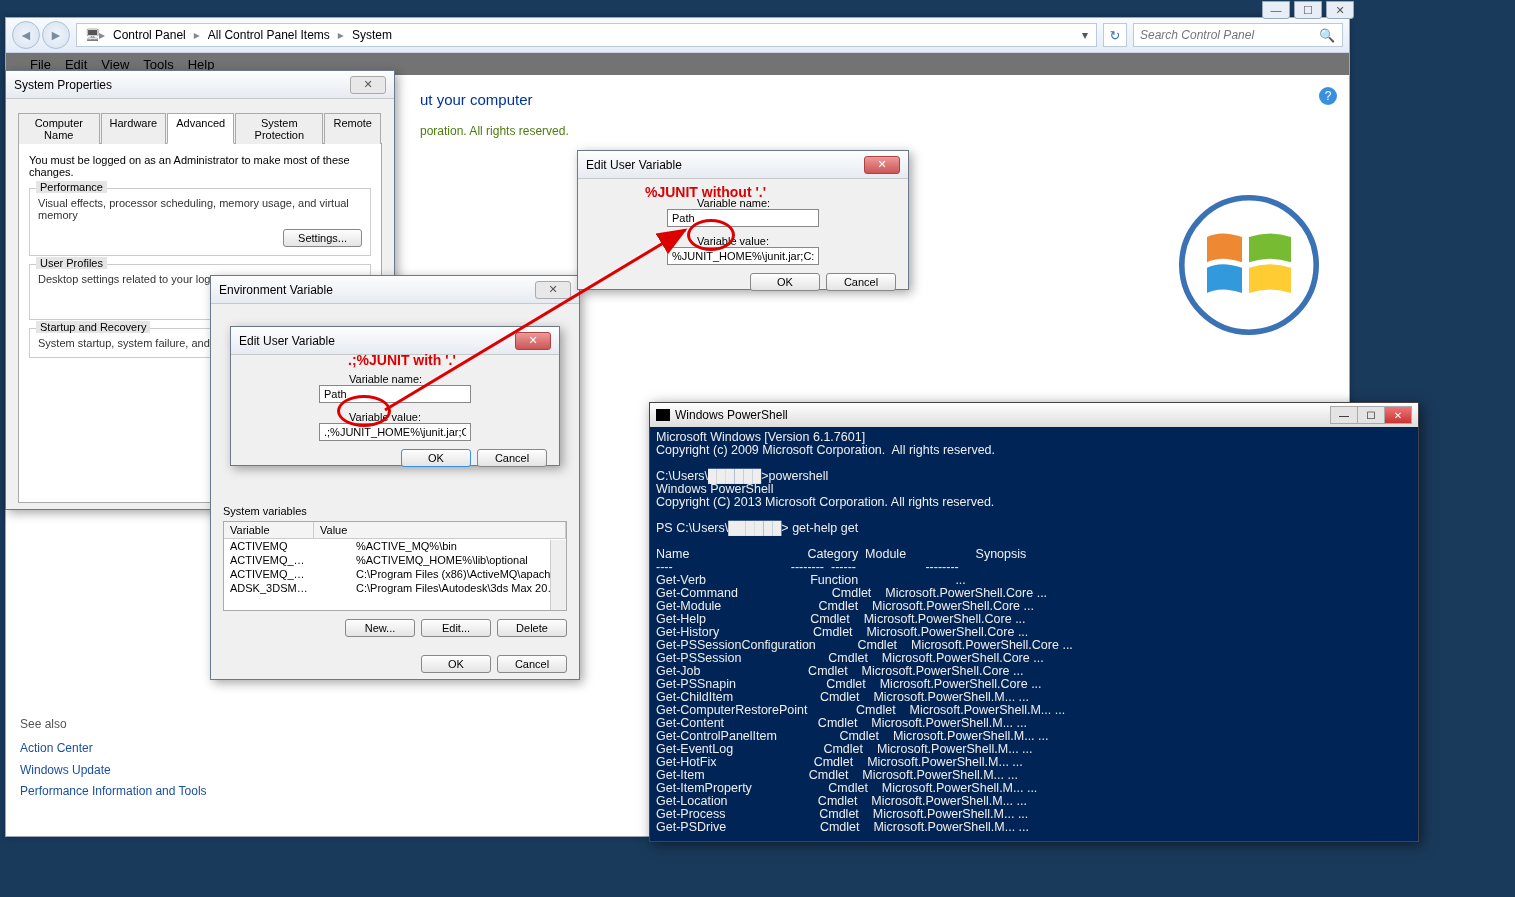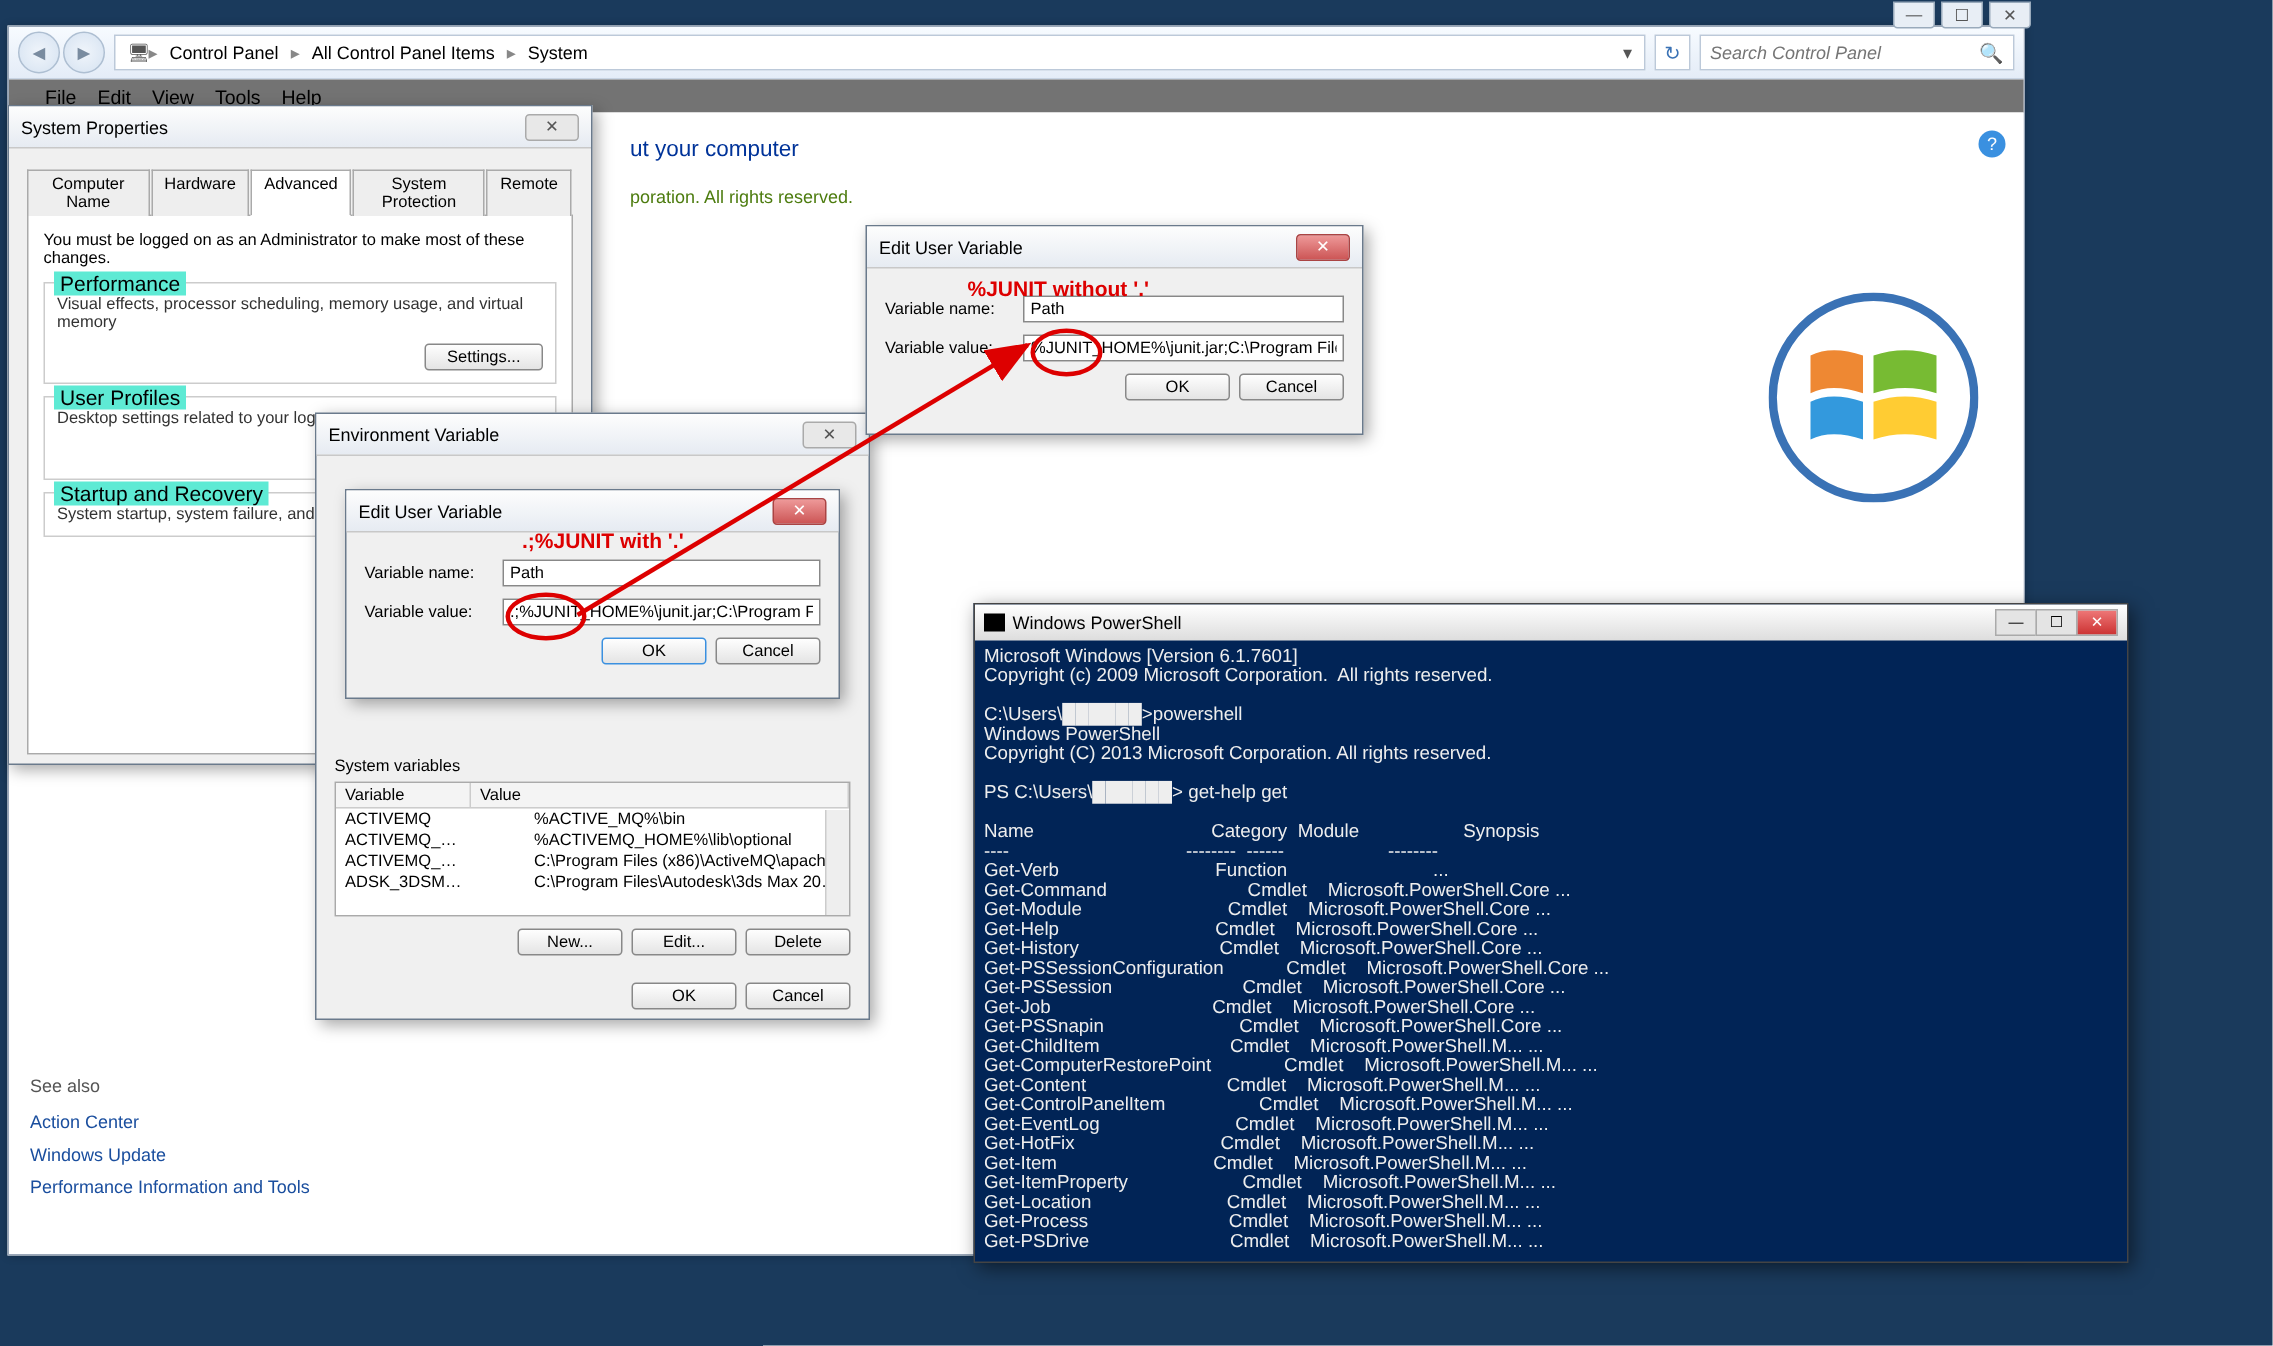--- a/index.html
+++ b/index.html
@@ -42,21 +42,21 @@
 .dlg-body { padding: 10px 12px; font-size: 12px; }
 
 
 .sysprops { left: 5px; top: 70px; width: 390px; height: 440px; }
 .tabs { display: flex; margin-top: 4px; font-size: 11px; }
 .tab { padding: 3px 8px; border: 1px solid #aaa; border-bottom: none; background: #eee; margin-right: 1px; cursor: default; text-align: center; }
 .tab.active { background: #fff; border-bottom: 1px solid #fff; position: relative; z-index: 2; }
 .tab-panel { border: 1px solid #aaa; background: #fff; padding: 10px; height: 360px; margin-top: -1px; }
 .note-txt { font-size: 11px; margin-bottom: 10px; }
 .group { border: 1px solid #ccc; padding: 8px; margin: 8px 0; position: relative; }
-.group .g-title { position: absolute; top: -8px; left: 6px; background: #5eead4; padding: 0 4px; font-size: 14px; }
+.group .g-title { position: absolute; top: -8px; left: 6px; background: #e5e5e5; padding: 0 4px; font-size: 11px; }
 .group .g-desc { font-size: 11px; color: #333; }
 .btn-std { padding: 2px 14px; font-size: 11px; border: 1px solid #888; background: linear-gradient(#fefefe,#e4e4e4); border-radius: 3px; cursor: pointer; min-width: 70px; }
 .btn-row-r { display: flex; justify-content: flex-end; margin-top: 8px; gap: 6px; }
 
 
 .envvars { left: 210px; top: 275px; width: 370px; height: 405px; }
 .ev-body { padding: 12px; }
 .ev-section-title { font-size: 11px; margin: 4px 0; }
 .ev-table { border: 1px solid #aaa; background: #fff; height: 90px; overflow: hidden; font-size: 11px; position: relative; }
 .ev-table-head { display: flex; background: #f4f4f4; border-bottom: 1px solid #ccc; }
@@ -64,21 +64,21 @@
 .ev-th.var { width: 90px; }
 .ev-th.val { flex: 1; }
 .ev-row { display: flex; padding: 1px 0; gap: 36px; }
 .ev-td-var { width: 90px; padding: 0 6px; white-space: nowrap; overflow: hidden; text-overflow: ellipsis; }
 .ev-td-val { flex: 1; padding: 0 6px; white-space: nowrap; overflow: hidden; text-overflow: ellipsis; }
 .ev-scroll { position: absolute; right: 0; top: 18px; bottom: 0; width: 16px; background: #eee; border-left: 1px solid #ccc; }
 .ev-btns { display: flex; justify-content: flex-end; gap: 6px; margin-top: 8px; }
 
 
 .editvar { background: #f0f0f0; }
-.ev-field-row { display: flex; align-items: center; margin: 8px 0; }
+.ev-field-row { display: flex; align-items: center; margin: 8px 0; flex-direction: column; }
 .ev-label { width: 92px; font-size: 11px; }
 .ev-input { flex: 1; border: 1px solid #888; padding: 2px 4px; font-size: 11px; background: #fff; }
 
 .editvar1 { left: 230px; top: 326px; width: 330px; height: 140px; }
 .editvar2 { left: 577px; top: 150px; width: 332px; height: 140px; }
 
 
 .annot { position: absolute; font-family: Arial; font-size: 14px; color: #d00; font-weight: bold; pointer-events: none; }
 .circle-annot { position: absolute; border: 3px solid #d00; border-radius: 50%; pointer-events: none; }
 .arrow-line { position: absolute; pointer-events: none; }

